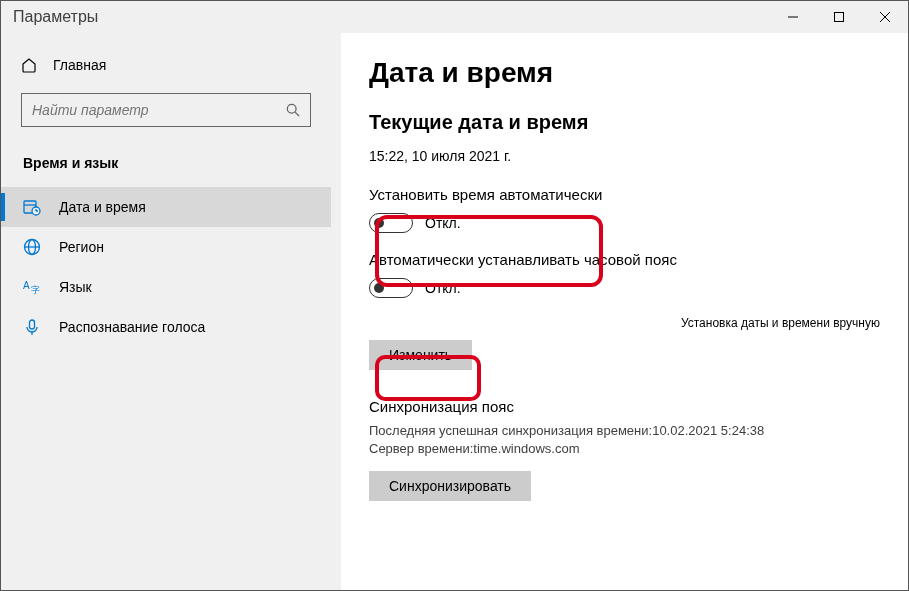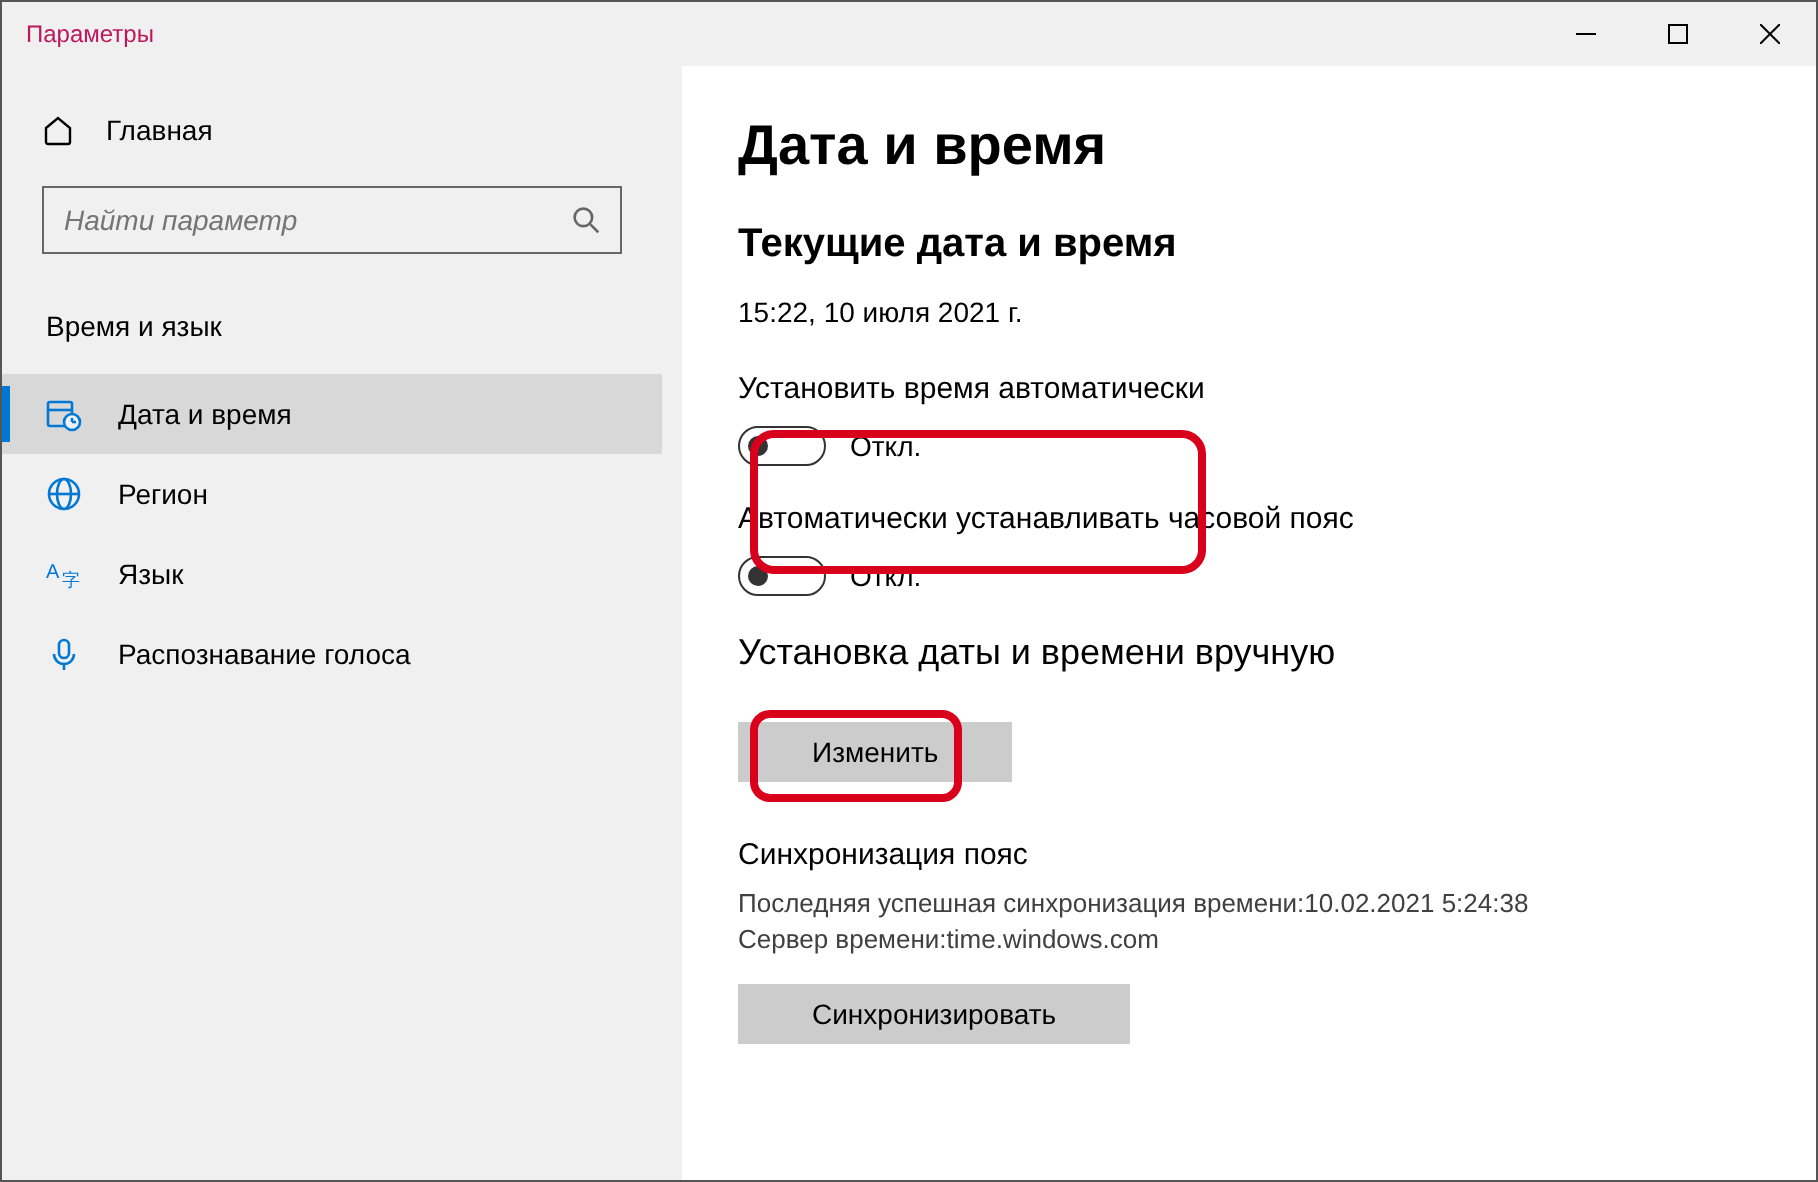--- a/index.html
+++ b/index.html
@@ -1,45 +1,45 @@
 <!DOCTYPE html>
 <html><head>
 <meta charset="utf-8">
 <style>
 * { margin: 0; padding: 0; box-sizing: border-box; font-family: 'Segoe UI', Tahoma, sans-serif; }
 body { background: #fff; width: 909px; height: 591px; overflow: hidden; border: 1px solid #555; }
 .titlebar { height: 32px; display: flex; align-items: center; padding: 0 0 0 12px; background: #f0f0f0; }
-.titlebar-title { font-size: 12px; color: #be185d; flex: 1; }
+.titlebar-title { font-size: 16px; color: #404040; flex: 1; }
 .titlebar-controls { display: flex; }
 .titlebar-btn { width: 46px; height: 32px; display: flex; align-items: center; justify-content: center; font-size: 10px; color: #000; }
 .titlebar-btn svg { width: 10px; height: 10px; }
 .main-container { display: flex; height: calc(100% - 32px); }
 .sidebar { width: 340px; background: #f0f0f0; padding: 16px 10px 0 0; }
 .home-row { display: flex; align-items: center; gap: 16px; padding: 8px 10px 8px 20px; margin-bottom: 12px; }
 .home-row .icon { width: 16px; height: 16px; }
 .home-row span { font-size: 14px; }
 .search-box { margin: 0 20px 20px 20px; height: 34px; border: 1px solid #666; display: flex; align-items: center; padding: 0 10px; background: #f0f0f0; }
 .search-box input { border: none; background: transparent; flex: 1; font-size: 14px; outline: none; color: #0f172a; font-style: italic; }
 .search-box .icon { width: 14px; height: 14px; color: #666; }
-.section-title { font-size: 14px; font-weight: 400; padding: 8px 22px 16px 22px; }
+.section-title { font-size: 14px; font-weight: 700; padding: 8px 22px 16px 22px; }
 .nav-item { display: flex; align-items: center; gap: 18px; padding: 11px 10px 11px 22px; font-size: 14px; position: relative; }
 .nav-item.active { background: #d8d8d8; }
 .nav-item.active::before { content: ''; position: absolute; left: 0; top: 6px; bottom: 6px; width: 4px; background: #0078d4; }
 .nav-item .icon { width: 18px; height: 18px; color: #0078d4; }
 .content { flex: 1; padding: 24px 28px; overflow-y: auto; }
 .page-title { font-size: 28px; font-weight: 600; margin-bottom: 22px; }
 .sub-heading { font-size: 20px; margin-bottom: 14px; }
 .current-time { font-size: 14px; margin-bottom: 22px; }
 .setting-label { font-size: 15px; margin-bottom: 10px; }
 .toggle-row { display: flex; align-items: center; gap: 12px; margin-bottom: 18px; }
 .toggle { width: 44px; height: 20px; border: 1px solid #333; border-radius: 10px; position: relative; background: #fff; }
 .toggle::after { content: ''; position: absolute; width: 10px; height: 10px; background: #333; border-radius: 50%; top: 4px; left: 4px; }
 .toggle-state { font-size: 14px; }
-.manual-label { font-size: 18px; margin-bottom: 24px; }
-.btn { background: #ccc; border: none; padding: 7px 37px; font-size: 14px; cursor: pointer; }
+.manual-label { font-size: 12px; margin-bottom: 10px; text-align: right; }
+.btn { background: #ccc; border: none; padding: 7px 20px; font-size: 14px; cursor: pointer; }
 .sync-section { margin-top: 28px; }
 .sync-heading { font-size: 15px; margin-bottom: 8px; }
 .sync-text { font-size: 13px; color: #404040; margin-bottom: 3px; }
 .sync-btn { margin-top: 12px; }
 .highlight-box-1 { position: absolute; left: 375px; top: 215px; width: 228px; height: 72px; border: 4px solid #d9001b; border-radius: 12px; pointer-events: none; }
 .highlight-box-2 { position: absolute; left: 375px; top: 355px; width: 106px; height: 46px; border: 4px solid #d9001b; border-radius: 10px; pointer-events: none; }
 .block1 { margin-bottom: 10px; }
 </style>
 </head>
 <body>

